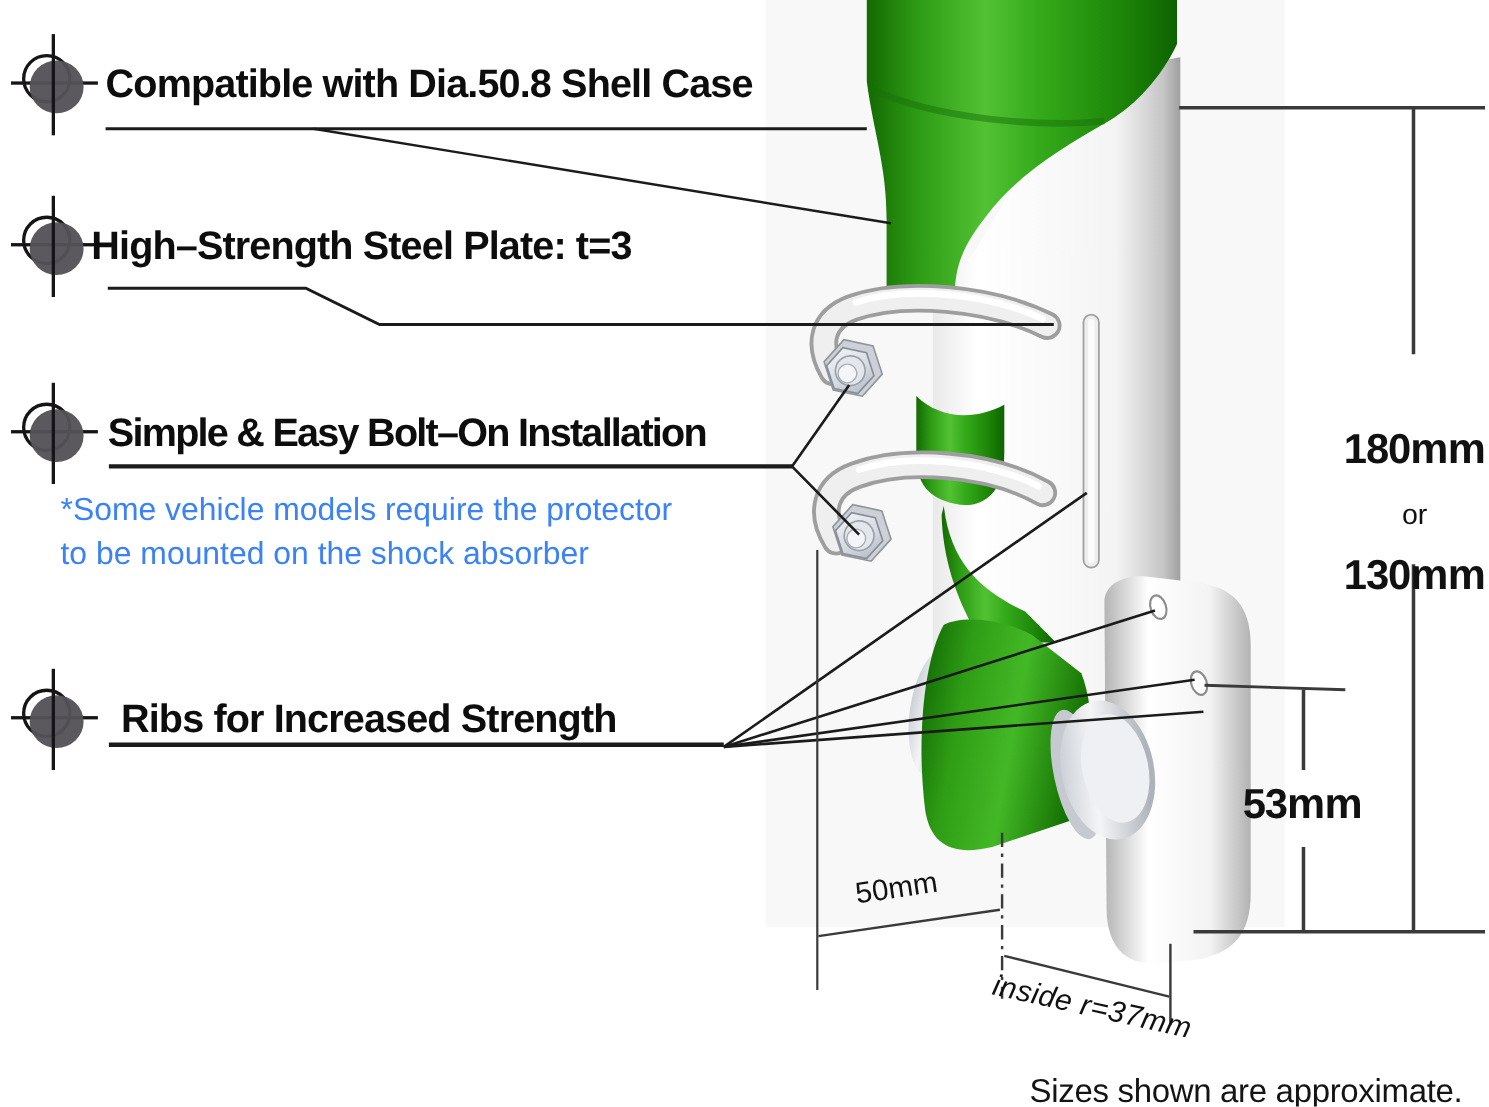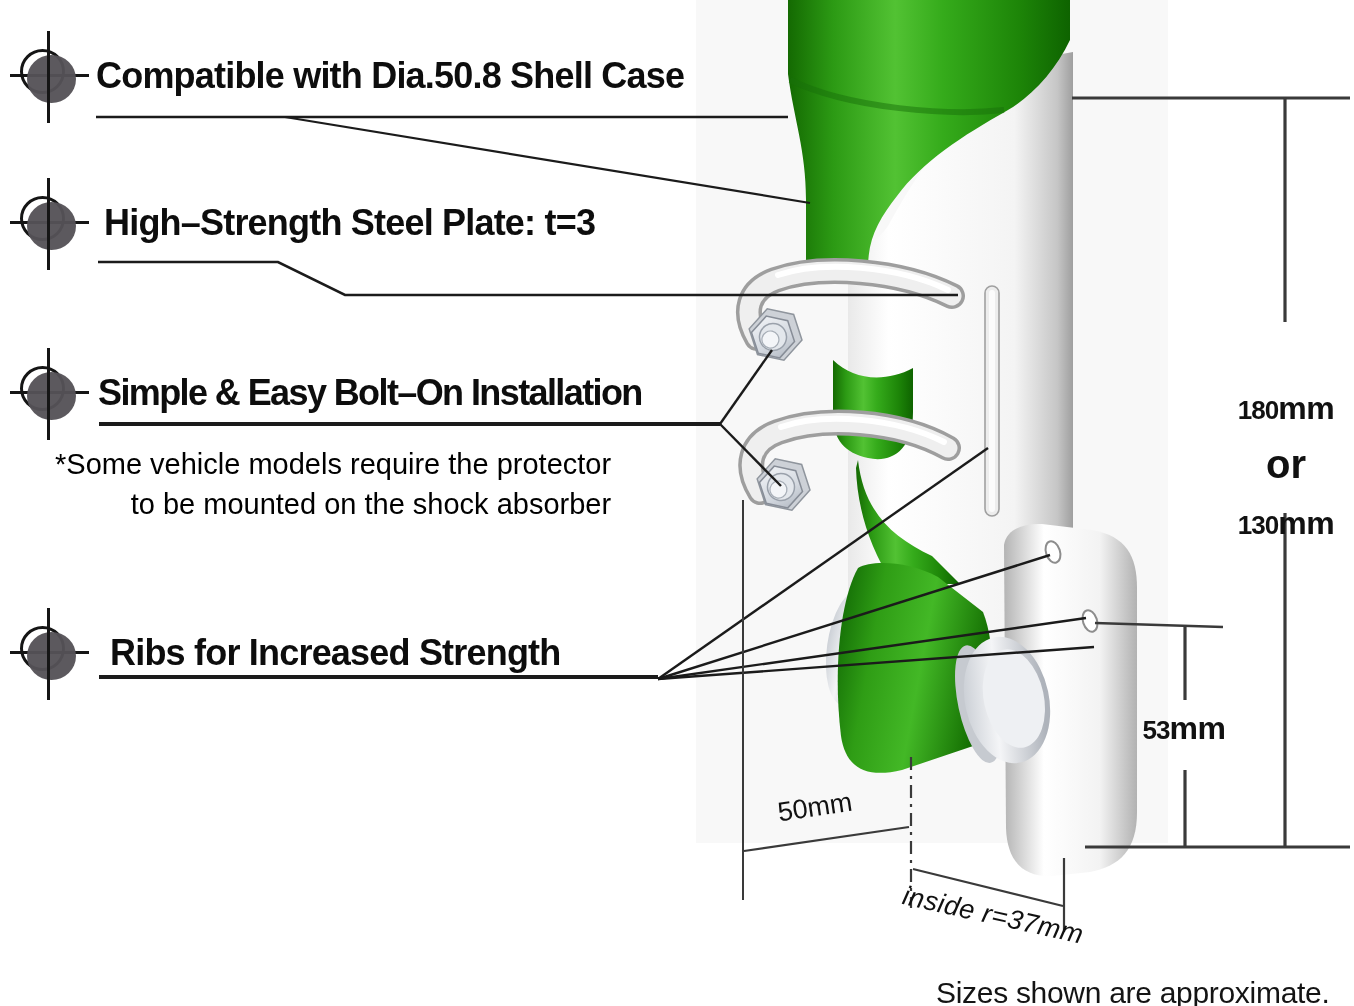--- a/index.html
+++ b/index.html
@@ -13,27 +13,27 @@
   .bullet .b-h { position:absolute; left:-38px; top:-1px; width:79px; height:3px; background:#151515; }
   .bullet .b-v { position:absolute; left:-1px; top:-44px; width:3px; height:92px; background:#151515; }
   .bullet .b-ring { position:absolute; left:-28px; top:-26px; width:45px; height:45px;
                     border:3px solid #151515; border-radius:50%; }
   .bullet .b-disc { position:absolute; left:-21px; top:-20px; width:49px; height:48px;
                     background:#565360; background:#555257; border-radius:50%; opacity:.96; }
 
   
   .headline { position:absolute; font-weight:bold; font-size:36px; letter-spacing:-0.8px;
               white-space:nowrap; color:#0d0d0d; }
-  .note { position:absolute; font-size:29px; line-height:40px; color:#000000; white-space:nowrap;text-align:right; }
+  .note { position:absolute; font-size:29px; line-height:40px; color:#3b82f6; white-space:nowrap; }
 
   
   .dim { position:absolute; color:#111; white-space:nowrap; }
-  .dim .num { font-weight:bold; font-size:26px; letter-spacing:-1px; }
-  .dim .unit { font-weight:bold; font-size:32px; letter-spacing:-0.5px; }
-  .dim .conj { font-weight:bold; font-size:40px; }
+  .dim .num { font-weight:bold; font-size:38px; letter-spacing:-1px; }
+  .dim .unit { font-weight:bold; font-size:39px; letter-spacing:-0.5px; }
+  .dim .conj { font-weight:normal; font-size:26px; }
   #dim-height { left:1212px; top:383px; width:148px; text-align:center; line-height:51px; }
   #dim-depth  { left:1108px; top:710px; width:152px; text-align:center; }
   #dim-width  { left:760px; top:792px; width:110px; text-align:center;
                 font-size:27px; transform:rotate(-8.5deg); }
   #dim-radius { left:888px; top:900px; width:210px; text-align:center; font-size:27px;
                 font-style:italic; transform:rotate(12.5deg); letter-spacing:0.5px; }
   #footnote   { position:absolute; left:936px; top:976px; font-size:30px; letter-spacing:-0.3px;
                 color:#141414; white-space:nowrap; }
 </style>
 </head>
@@ -201,21 +201,21 @@
     <div class="b-v"></div>
   </div>
   <div class="bullet" style="left:48px; top:652px;">
     <div class="b-h"></div>
     <div class="b-ring"></div>
     <div class="b-disc"></div>
     <div class="b-v"></div>
   </div>
 
   <div class="headline" style="left:96px; top:55px;">Compatible with Dia.50.8 Shell Case</div>
-  <div class="headline" style="left:104px; top:202px;">High–Strength Steel Plate: t=3</div>
+  <div class="headline" style="left:83px; top:202px;">High–Strength Steel Plate: t=3</div>
   <div class="headline" style="left:98px; top:372px; letter-spacing:-1.6px;">Simple &amp; Easy Bolt–On Installation</div>
   <div class="headline" style="left:110px; top:632px;">Ribs for Increased Strength</div>
 
   <div class="note" style="left:55px; top:444px;">
     <div>*Some vehicle models require the protector</div>
     <div>to be mounted on the shock absorber</div>
   </div>
 
   <div class="dim" id="dim-height">
     <div><span class="num">180</span><span class="unit">mm</span></div>

